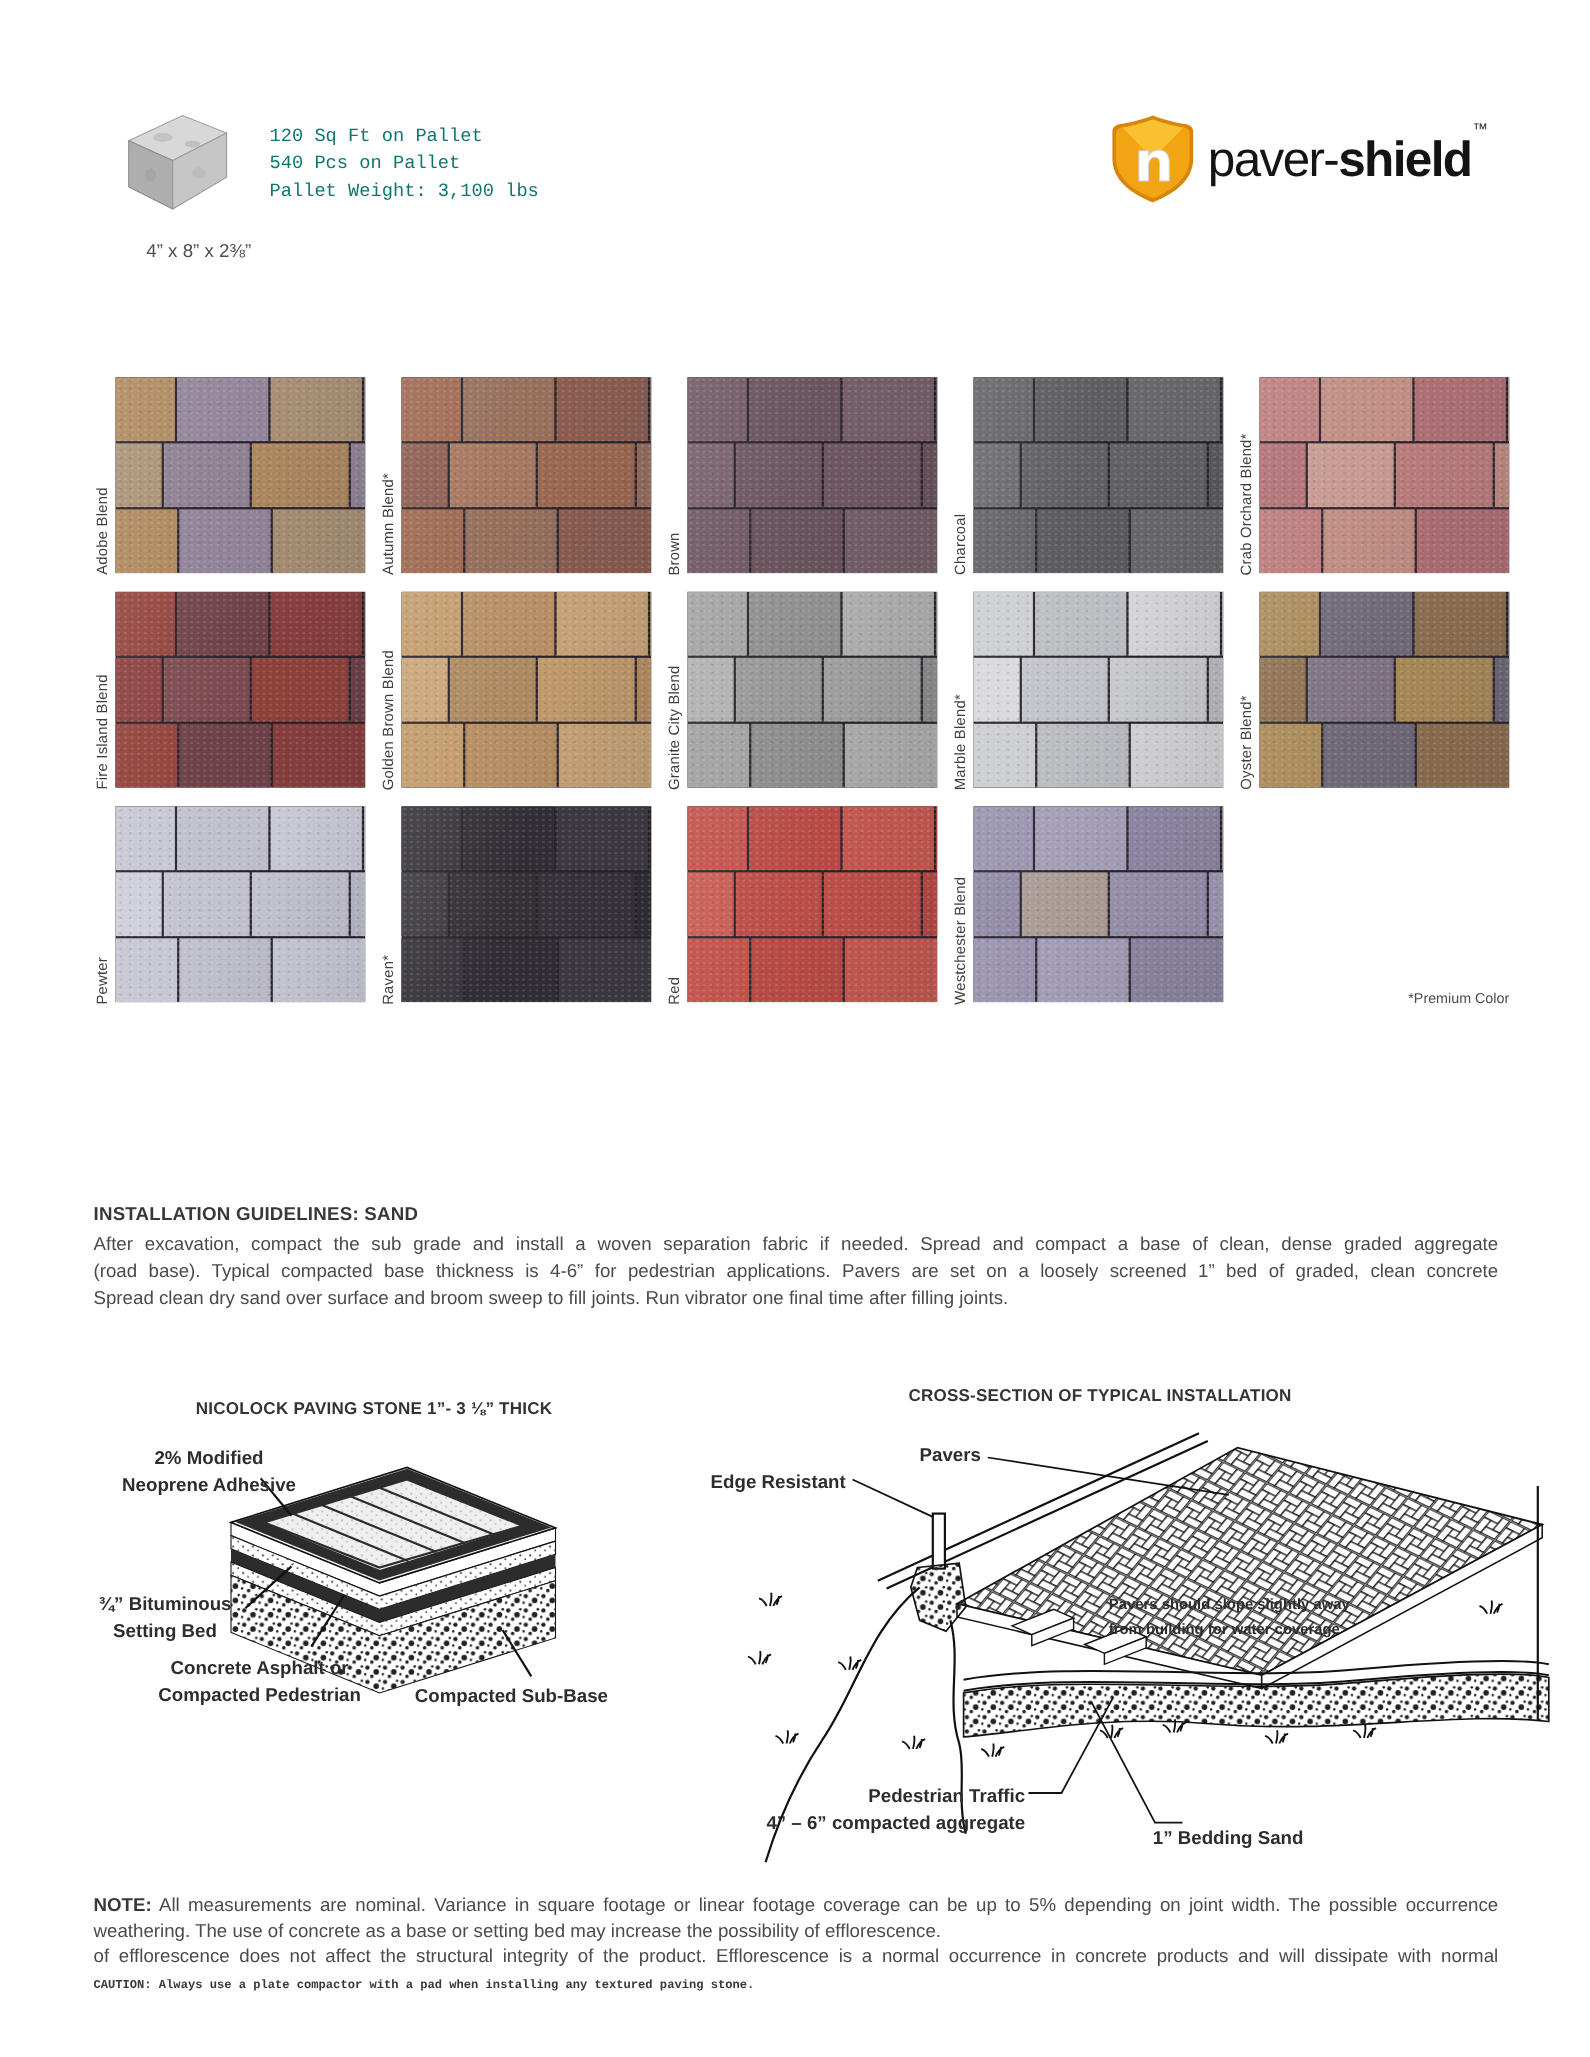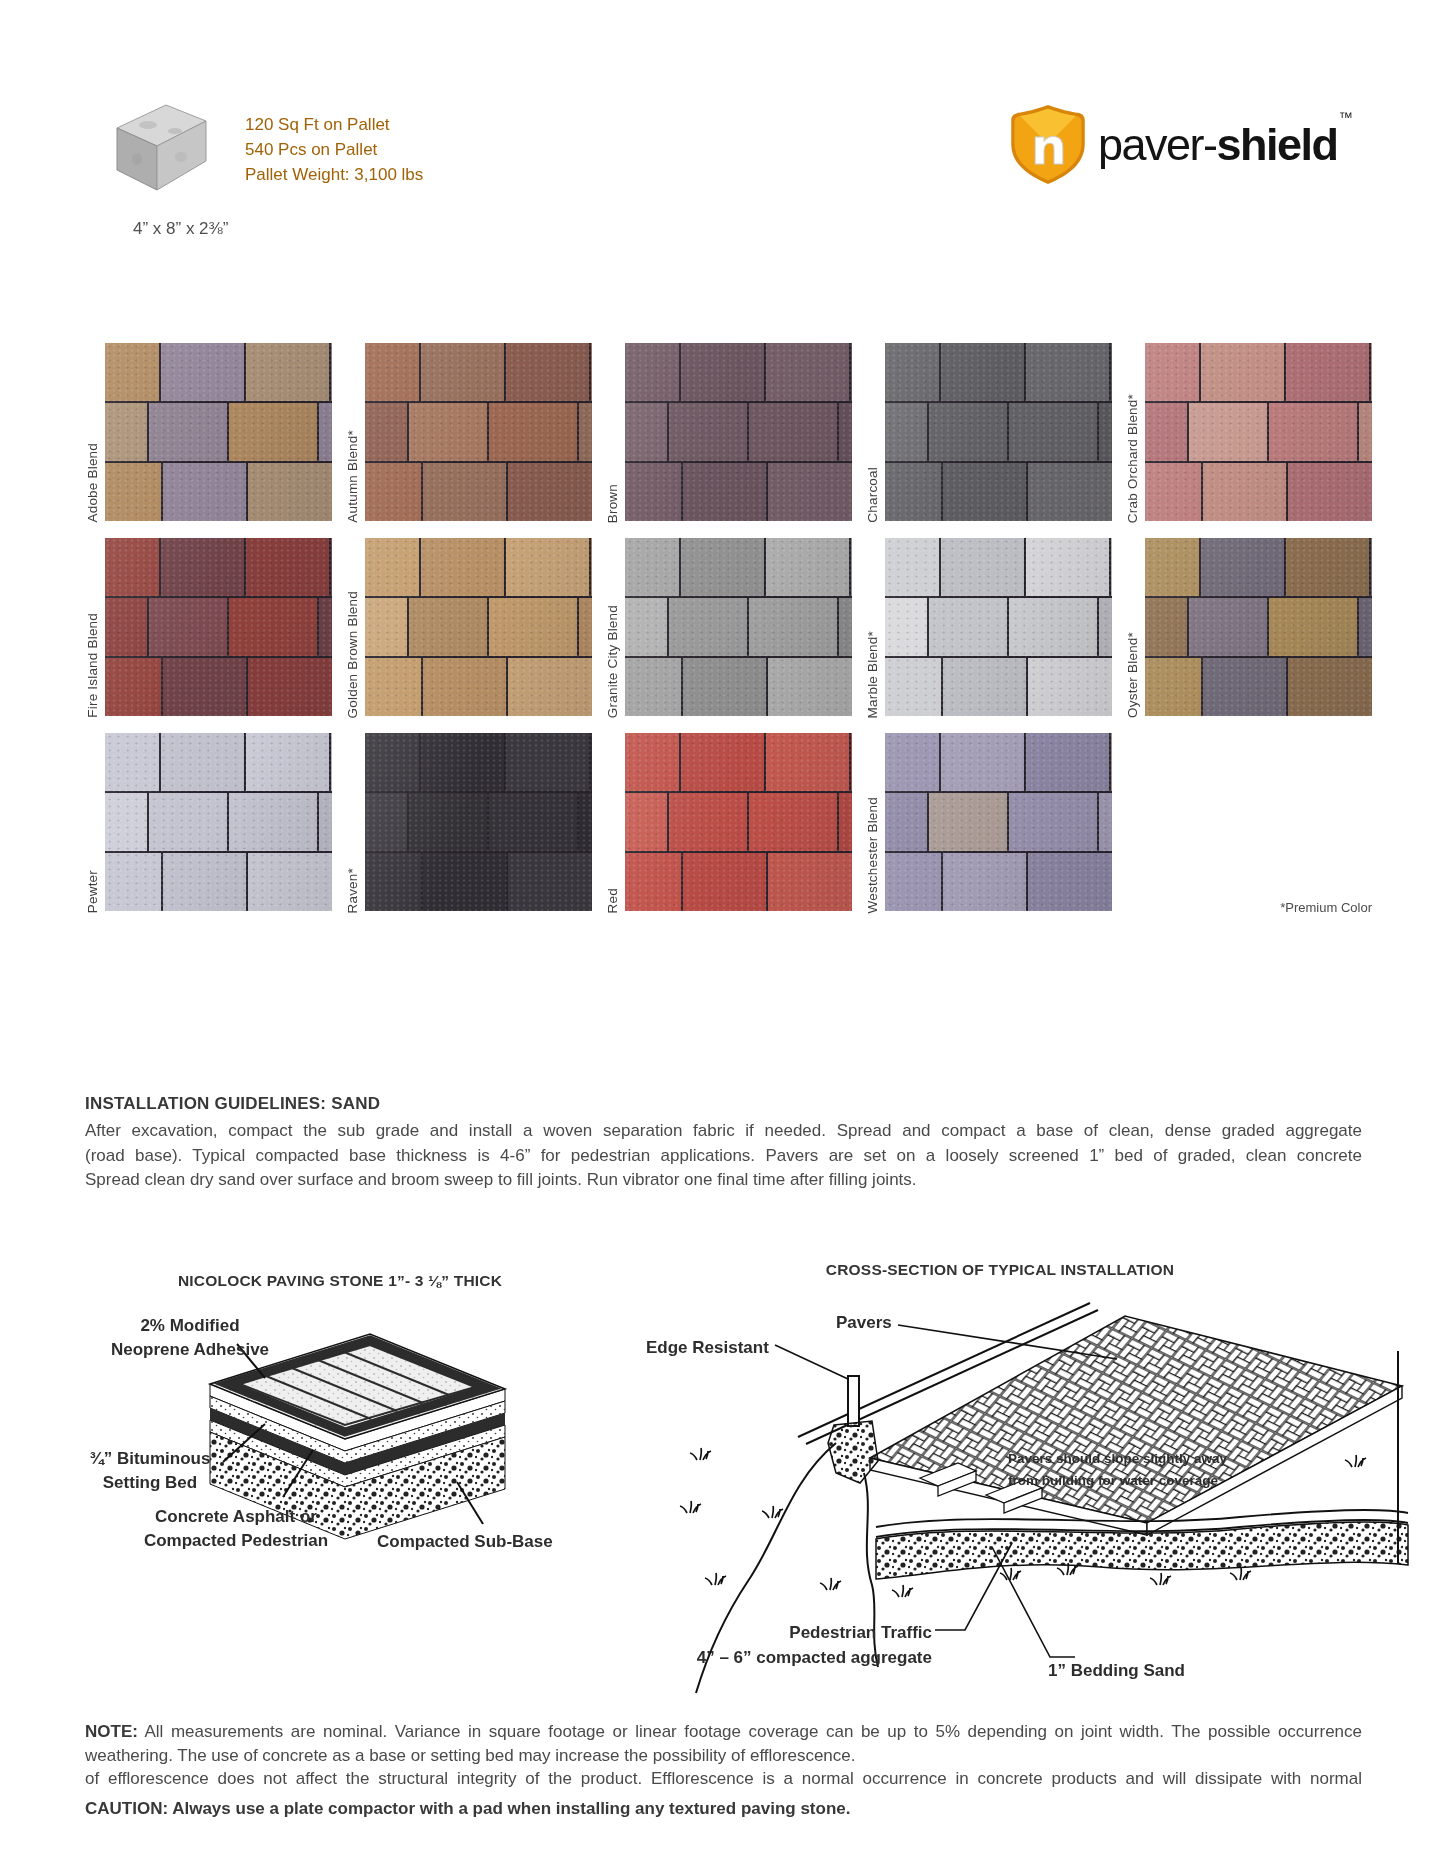--- a/index.html
+++ b/index.html
@@ -1,21 +1,21 @@
 <!DOCTYPE html>
 <html><head>
 <meta charset="utf-8">
 <style>
   html,body{margin:0;padding:0;background:#ffffff;}
   #page{position:relative;width:1445px;height:1870px;background:#fff;overflow:hidden;
         font-family:"Liberation Sans","DejaVu Sans",sans-serif;color:#4a4a4a;}
   .abs{position:absolute;}
 
   
-  .specs{left:245px;top:112px;font-size:17px;line-height:25px;color:#a16207;}
+  .specs{left:245px;top:112px;font-size:17px;line-height:25px;color:#0f766e;font-family:Liberation Mono, monospace;}
   .dims{left:133px;top:219px;font-size:17px;color:#4f4f4f;}
   .logo{left:1008px;top:102px;display:flex;align-items:center;}
   .logo .brand{margin-left:10px;font-size:45px;color:#141414;letter-spacing:-1.5px;line-height:1;}
   .logo .brand b{font-weight:700;}
   .logo .brand sup{font-size:14px;letter-spacing:0;position:relative;top:-22px;left:1px;color:#222;}
 
   
   #swatch-grid{left:105px;top:343px;display:grid;grid-template-columns:repeat(5,227px);
                column-gap:33px;row-gap:17px;}
   .cell{position:relative;width:227px;height:178px;}
@@ -40,21 +40,21 @@
 
   
   .dtitle{font-size:15.5px;font-weight:700;color:#343434;letter-spacing:.2px;text-align:center;}
   .dlab{font-size:17px;font-weight:700;color:#2d2d2d;line-height:24px;}
   .dlab.small{font-size:13.5px;line-height:22px;}
   .tc{text-align:center;} .tr{text-align:right;}
 
   
   .note{left:85px;top:1720px;width:1277px;font-size:17px;line-height:23.5px;color:#4a4a4a;}
   .note b{color:#383838;}
-  .caution{left:85px;top:1799px;font-size:17px;font-weight:700;color:#383838;}
+  .caution{left:85px;top:1799px;font-size:11px;font-weight:700;color:#383838;font-family:Liberation Mono, monospace;}
 </style>
 </head>
 <body>
 
 <div id="page">
 
   <svg class="abs" style="left:103px;top:97px;width:112px;height:104px" viewBox="0 0 112 104">
     <polygon points="14,31 63,8 103,24 54,49" fill="#d8d8d8" stroke="#9f9f9f" stroke-width="1"></polygon>
     <polygon points="14,31 54,49 54,93 14,73" fill="#aeaeae" stroke="#8d8d8d" stroke-width="1"></polygon>
     <polygon points="54,49 103,24 103,64 54,93" fill="#c6c6c6" stroke="#9a9a9a" stroke-width="1"></polygon>

